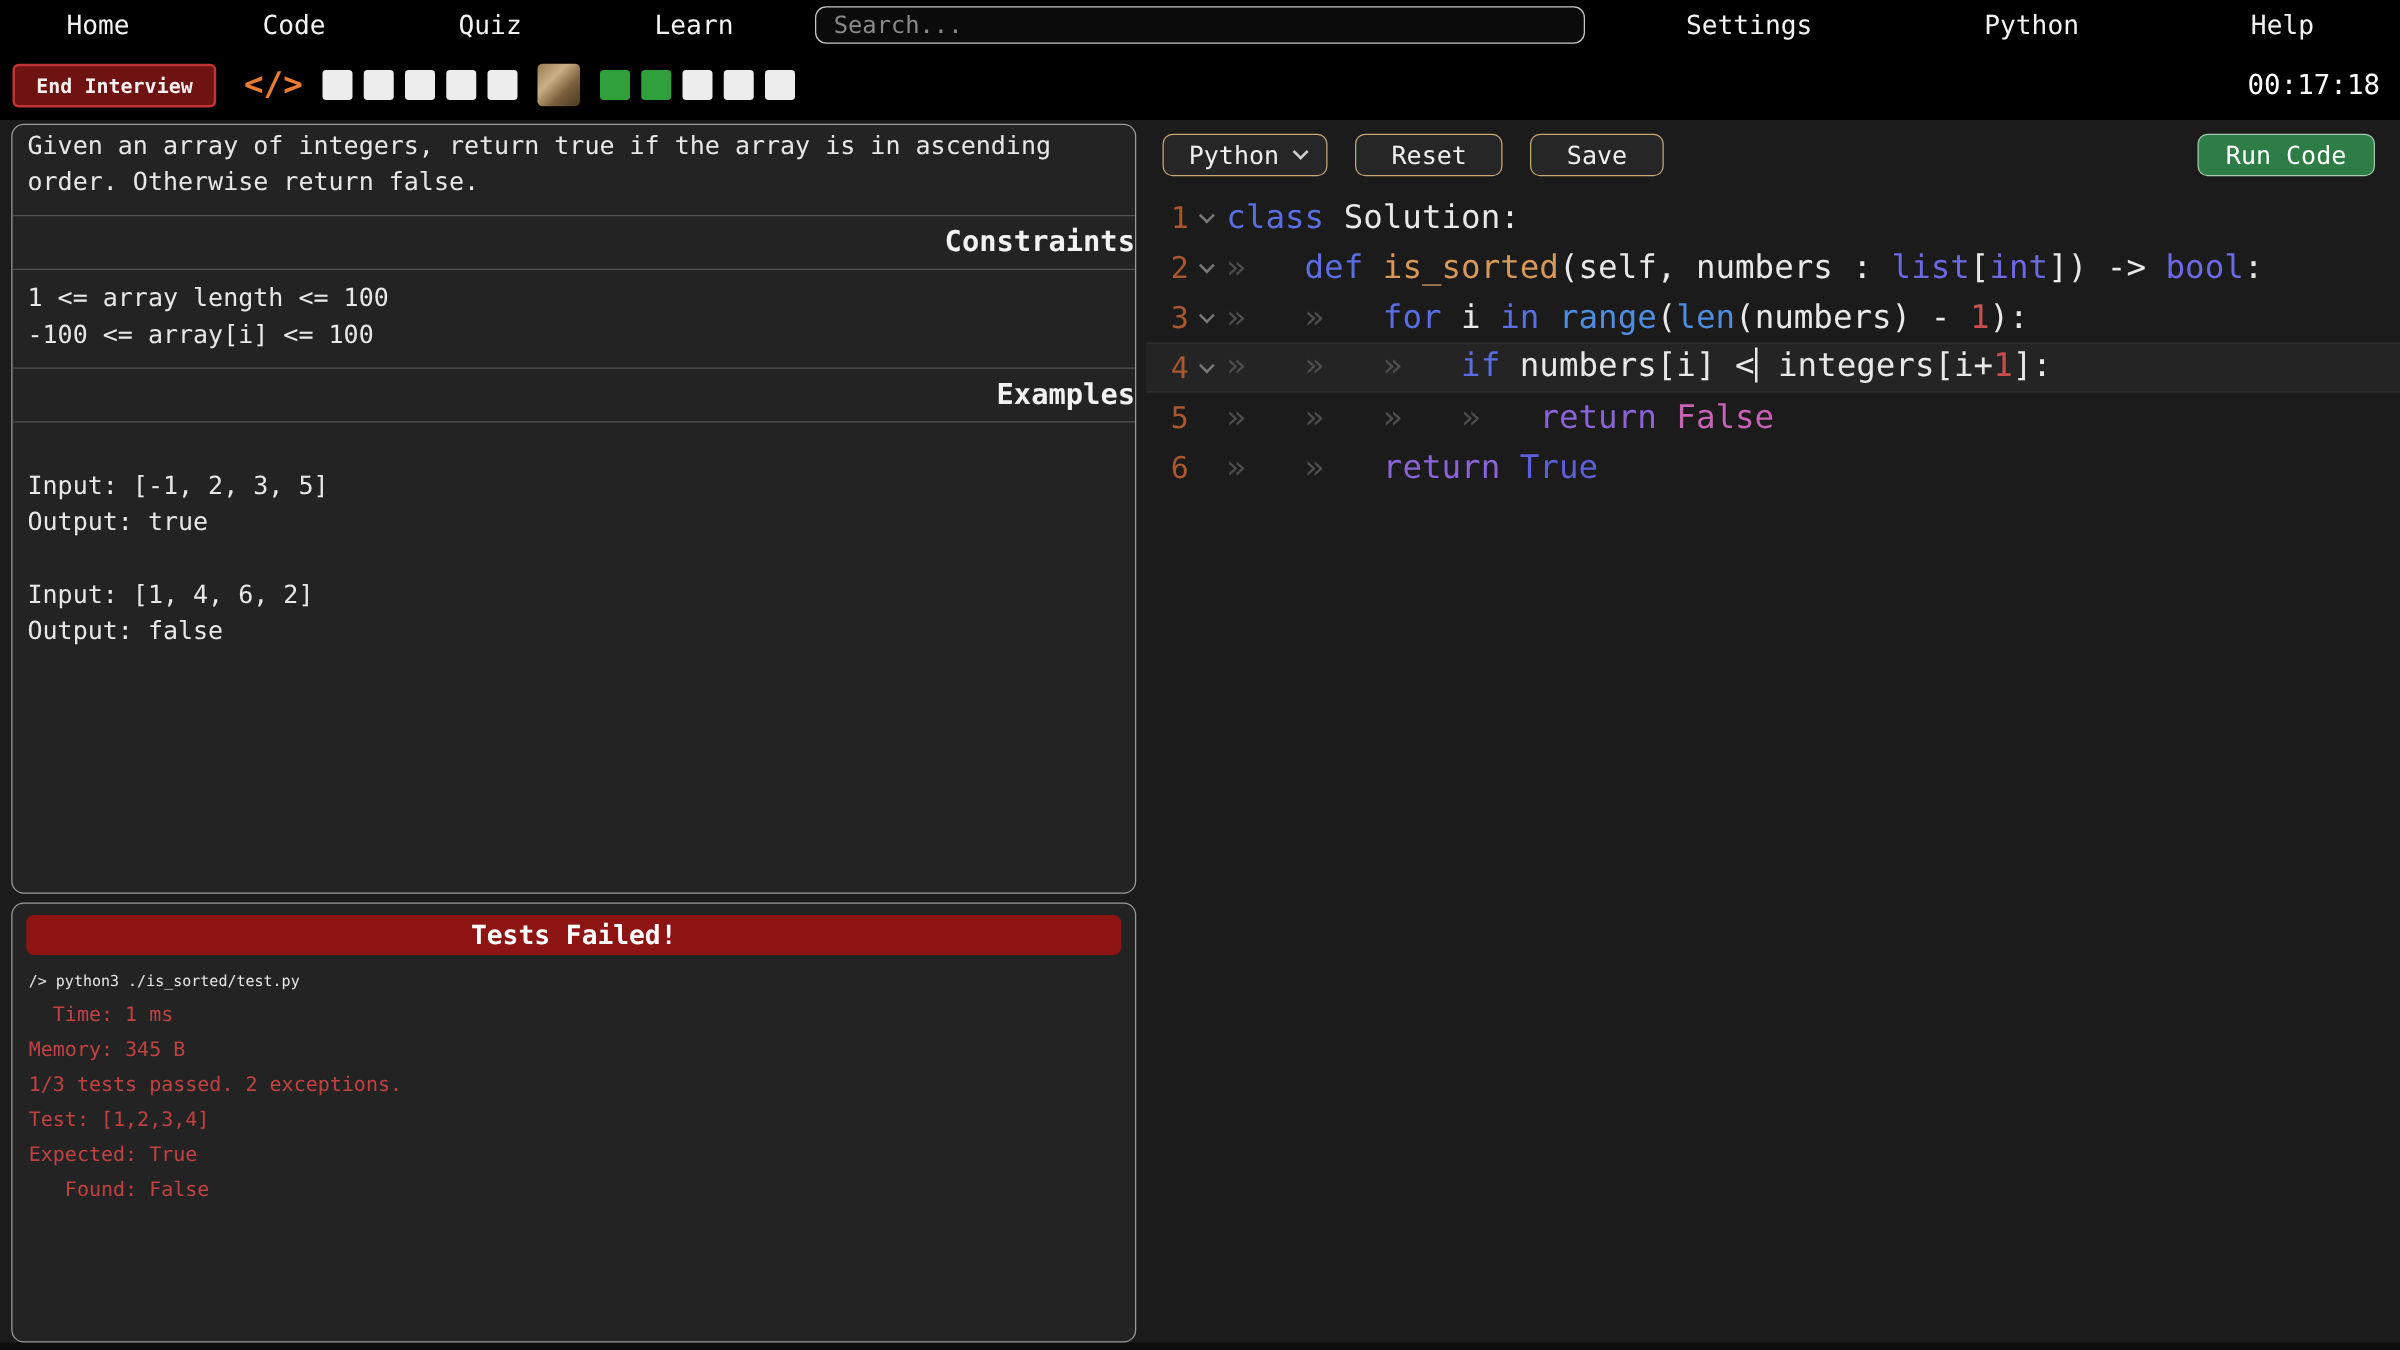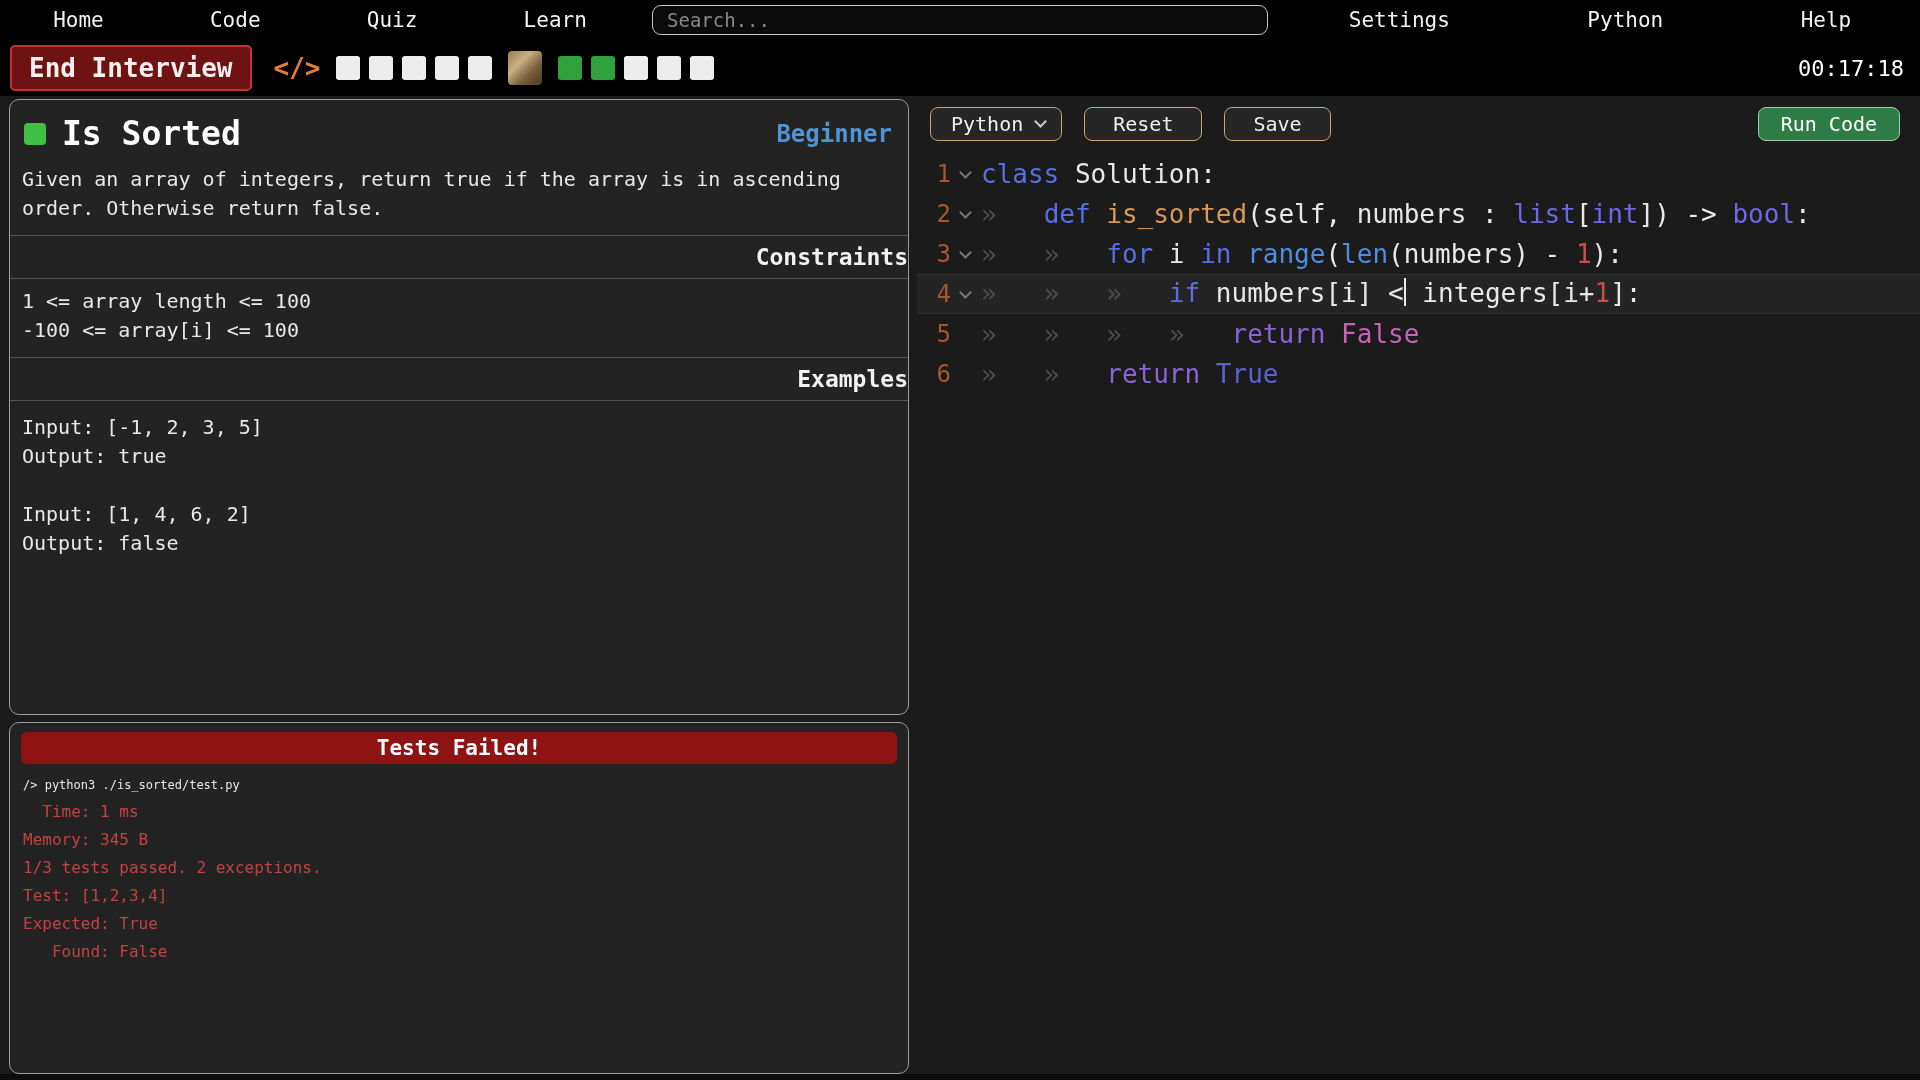--- a/index.html
+++ b/index.html
@@ -19,21 +19,21 @@
     width:616px; height:30px; margin:0 12px; padding:0 14px;
     background:#0b0b0b; border:1px solid #c8c8c8; border-radius:9px;
     color:#bdbdbd; font-family:"DejaVu Sans Mono",monospace; font-size:19px; outline:none;
   }
   .search::placeholder { color:#8a8a8a; }
 
   
   .toolbar { height:56px; background:#000; display:flex; align-items:center; padding:0 16px 0 10px; }
   .end-btn {
     background:#6e1212; border:2px solid #c03434; border-radius:5px;
-    color:#f5efef; font-family:"DejaVu Sans Mono",monospace; font-weight:bold; font-size:26px;
+    color:#f5efef; font-family:"DejaVu Sans Mono",monospace; font-weight:bold; font-size:16px;
     padding:6px 17px; cursor:pointer;
   }
   .code-icon { color:#e87c30; font-size:26px; font-weight:bold; margin:0 16px 0 22px; }
   .squares { display:flex; gap:9px; }
   .sq { width:24px; height:24px; border-radius:3px; cursor:pointer; }
   .avatar {
     width:34px; height:34px; border-radius:4px; margin:0 16px; cursor:pointer;
     background:linear-gradient(135deg,#9a7b52 0%,#c9b084 35%,#7a5f3c 65%,#4a3a26 100%);
   }
   .timer { margin-left:auto; font-size:22px; color:#fff; }
@@ -48,21 +48,21 @@
   
   .problem-header { display:flex; align-items:center; padding:14px 16px 10px 14px; }
   .status-square { width:22px; height:22px; border-radius:4px; background:#3fbf44; }
   .problem-title { font-size:33px; font-weight:bold; margin:0 0 0 16px; color:#fff; }
   .difficulty { margin-left:auto; font-size:24px; font-weight:bold; color:#4f94d4; }
   .desc { margin:0; padding:2px 12px 12px; font-size:20px; line-height:29px; }
   .hr { border-top:1px solid #525252; }
   .section-h { text-align:right; font-size:23px; font-weight:bold; margin:8px 0; color:#f2f2f2; }
   .constraints { padding:8px 12px 12px; font-size:20px; line-height:29px; }
   .examples { padding:12px 12px; font-size:20px; line-height:29px; }
-  .example { margin-bottom:29px; }
+  .example { margin-bottom:29px;margin-top:24px; }
 
   
   .tests-header {
     margin:9px 11px 10px; height:32px; background:#8e1313; border-radius:6px;
     color:#fff; font-size:21px; font-weight:bold;
     display:flex; align-items:center; justify-content:center;
   }
   .cmd { padding:4px 13px 6px; font-size:12px; color:#e8e8e8; white-space:pre; }
   .tline { padding:0 13px; font-size:16px; line-height:28px; color:#c24242; white-space:pre; }
 
@@ -139,25 +139,20 @@
       <div class="sq" style="background: rgb(237, 237, 237);"></div>
       <div class="sq" style="background: rgb(237, 237, 237);"></div>
     </div>
   <div class="timer">00:17:18</div>
 </div>
 
 <div class="main">
   <div class="left-col">
 
     <section class="panel problem-panel">
-      <div class="problem-header">
-        <span class="status-square" style="background: rgb(63, 191, 68);"></span>
-        <h1 class="problem-title">Is Sorted</h1>
-        <span class="difficulty" style="color: rgb(79, 148, 212);">Beginner</span>
-      </div>
       <p class="desc">Given an array of integers, return true if the array is in ascending order. Otherwise return false.</p>
       <div class="hr"></div>
       <h2 class="section-h">Constraints</h2>
       <div class="hr"></div>
       <div class="constraints" id="constraints">
           <div>1 &lt;= array length &lt;= 100</div>
           <div>-100 &lt;= array[i] &lt;= 100</div>
         </div>
       <div class="hr"></div>
       <h2 class="section-h">Examples</h2>

